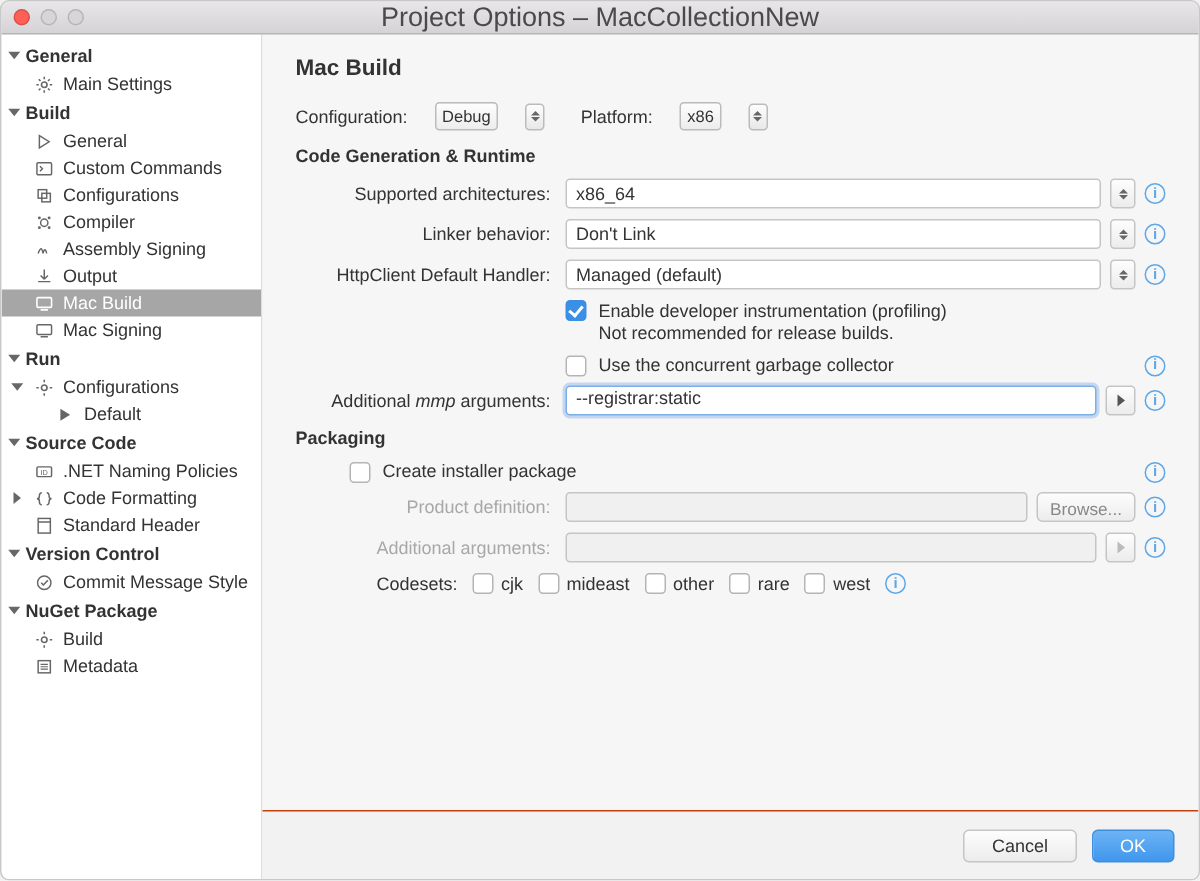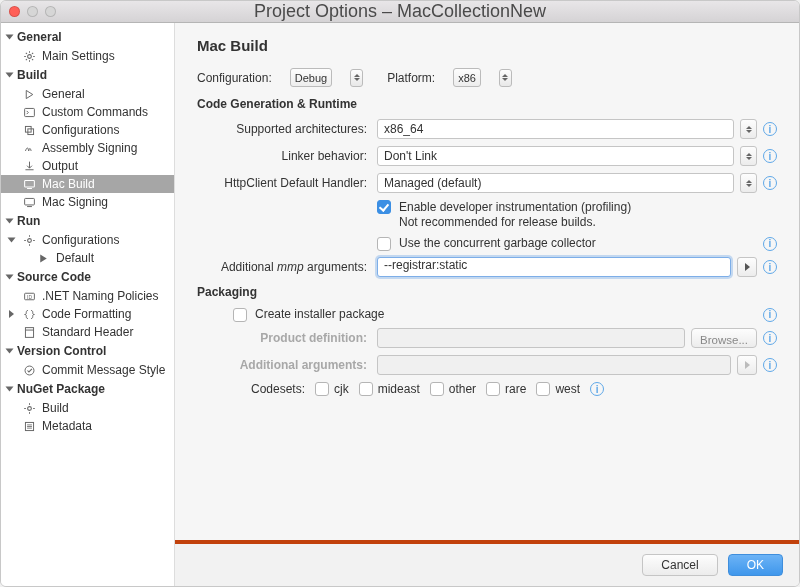--- a/index.html
+++ b/index.html
@@ -27,21 +27,21 @@
   .config-row { display: flex; align-items: center; gap: 18px; font-size: 12px; margin-bottom: 10px; color: #333; }
   .small-select { height: 19px; font-size: 11px; border: 1px solid #bbb; border-radius: 3px; background: linear-gradient(#fdfdfd,#ededed); display: inline-flex; align-items: center; padding: 0 4px; text-align: center; }
   .dd-arrows { width: 13px; height: 18px; background: linear-gradient(#fdfdfd,#e8e8e8); border: 1px solid #bbb; border-radius: 3px; display: inline-flex; flex-direction: column; align-items: center; justify-content: center; gap:0; }
   .dd-arrows::before, .dd-arrows::after { content:""; width:0; height:0; border-left:3px solid transparent; border-right:3px solid transparent; }
   .dd-arrows::before { border-bottom:3px solid #666; margin-bottom:1px;}
   .dd-arrows::after { border-top:3px solid #666; }
   .section-title { font-size: 12px; font-weight: 600; color: #333; margin: 8px 0 8px 0; }
   .form-row { display: flex; align-items: center; margin-bottom: 7px; }
   .form-label { width: 166px; text-align: right; font-size: 12px; color: #333; padding-right: 10px; }
   .form-control { flex: 1; display: flex; align-items: center; gap: 6px; }
-  .form-label.disabled { color: #a8a8a8; font-weight: bold; }
+  .form-label.disabled { color: #a8a8a8; }
   .select-wide { flex: 1; height: 20px; background: #fff; border: 1px solid #c5c5c5; border-radius: 3px; font-size: 12px; padding: 0 6px; display: flex; align-items: center; color: #333; }
   .select-btn { width: 17px; height: 20px; border: 1px solid #c5c5c5; border-radius: 3px; background: linear-gradient(#fdfdfd,#ececec); display:flex; flex-direction:column; align-items:center; justify-content:center; }
   .select-btn::before, .select-btn::after { content:""; width:0; height:0; border-left:3px solid transparent; border-right:3px solid transparent; }
   .select-btn::before { border-bottom:3px solid #666; margin-bottom:1px; }
   .select-btn::after { border-top:3px solid #666; }
   .info-icon { width: 14px; height: 14px; border-radius: 50%; border: 1.5px solid #5fa8e8; color:#5fa8e8; font-size:10px; font-weight:700; display:inline-flex; align-items:center; justify-content:center; flex-shrink:0; }
   .text-input { flex: 1; height: 20px; background: #fff; border: 1px solid #c5c5c5; border-radius: 3px; font-size: 12px; padding: 0 6px; color:#333; }
   .text-input.focused { border: 1px solid #7daee8; box-shadow: 0 0 0 2px rgba(100,160,230,0.35); }
   .text-input.disabled { background:#f0f0f0; color:#aaa; }
   .cb { width: 14px; height: 14px; border: 1px solid #b5b5b5; border-radius: 3px; background: #fff; display:inline-flex; align-items:center; justify-content:center; flex-shrink:0; }
@@ -49,21 +49,21 @@
   .cb.checked::after { content:""; width:4px; height:7px; border: solid #fff; border-width: 0 2px 2px 0; transform: rotate(40deg); margin-bottom:2px; }
   .cb-row { display:flex; align-items:flex-start; gap:8px; margin-bottom:6px; padding-left: 166px; }
   .cb-label { font-size: 12px; color:#333; line-height:1.25; }
   .cb-label .sub { display:block; color:#333; }
   .play-btn { width: 20px; height: 20px; border: 1px solid #c5c5c5; border-radius: 3px; background: linear-gradient(#fdfdfd,#ececec); display:flex; align-items:center; justify-content:center; }
   .play-btn::after { content:""; width:0; height:0; border-left:5px solid #555; border-top:4px solid transparent; border-bottom:4px solid transparent; }
   .play-btn.disabled::after { border-left-color:#bbb; }
   .browse-btn { height: 20px; padding: 5px 8px; border:1px solid #c5c5c5; border-radius:4px; background:linear-gradient(#fdfdfd,#ececec); font-size:11.5px; color:#888; }
   .codesets { display:flex; align-items:center; gap: 10px; font-size:12px; color:#333; padding-left: 40px; }
   .codesets .cb-pair { display:flex; align-items:center; gap:5px; }
-  .footer { height: 46px; border-top: 4px solid #c2410c; background: #f2f2f2; display:flex; align-items:center; justify-content:flex-end; gap:10px; padding: 0 16px; }
+  .footer { height: 46px; border-top: 1px solid #c2410c; background: #f2f2f2; display:flex; align-items:center; justify-content:flex-end; gap:10px; padding: 0 16px; }
   .btn { height: 22px; padding: 0 18px; border: 1px solid #c5c5c5; border-radius: 4px; background: linear-gradient(#fdfdfd,#ececec); font-size: 12px; color:#333; display:inline-flex; align-items:center; }
   .btn.primary { background: linear-gradient(#6cb3f6,#3f97ec); border-color:#3f8edc; color:#fff; }
   .spacer-left { width: 166px; }
   .section-indent { padding-left: 14px; }
 </style>
 </head>
 <body>
 
 <div class="window">
   <div class="titlebar">
@@ -123,20 +123,32 @@
           <span>Custom Commands</span>
         </div>
       <div class="item">
           <span class="icon">
             <svg viewBox="0 0 16 16">
               <rect x="3" y="3" width="7" height="7" fill="none" stroke="#666" stroke-width="1.2"></rect>
               <rect x="6" y="6" width="7" height="7" fill="none" stroke="#666" stroke-width="1.2"></rect>
             </svg>
           </span>
           <span>Configurations</span>
+        </div>
+      <div class="item">
+          <span class="icon">
+            <svg viewBox="0 0 16 16">
+              <circle cx="8" cy="8" r="3" fill="none" stroke="#666" stroke-width="1.2"></circle>
+              <circle cx="4" cy="4" r="1.2" fill="#666"></circle>
+              <circle cx="12" cy="4" r="1.2" fill="#666"></circle>
+              <circle cx="4" cy="12" r="1.2" fill="#666"></circle>
+              <circle cx="12" cy="12" r="1.2" fill="#666"></circle>
+            </svg>
+          </span>
+          <span>Compiler</span>
         </div>
       <div class="item">
           <span class="icon">
             <svg viewBox="0 0 16 16">
               <path d="M3 11c2-5 3-5 4 0 1-4 2-4 3 0" fill="none" stroke="#666" stroke-width="1.2"></path>
             </svg>
           </span>
           <span>Assembly Signing</span>
         </div>
       <div class="item">

